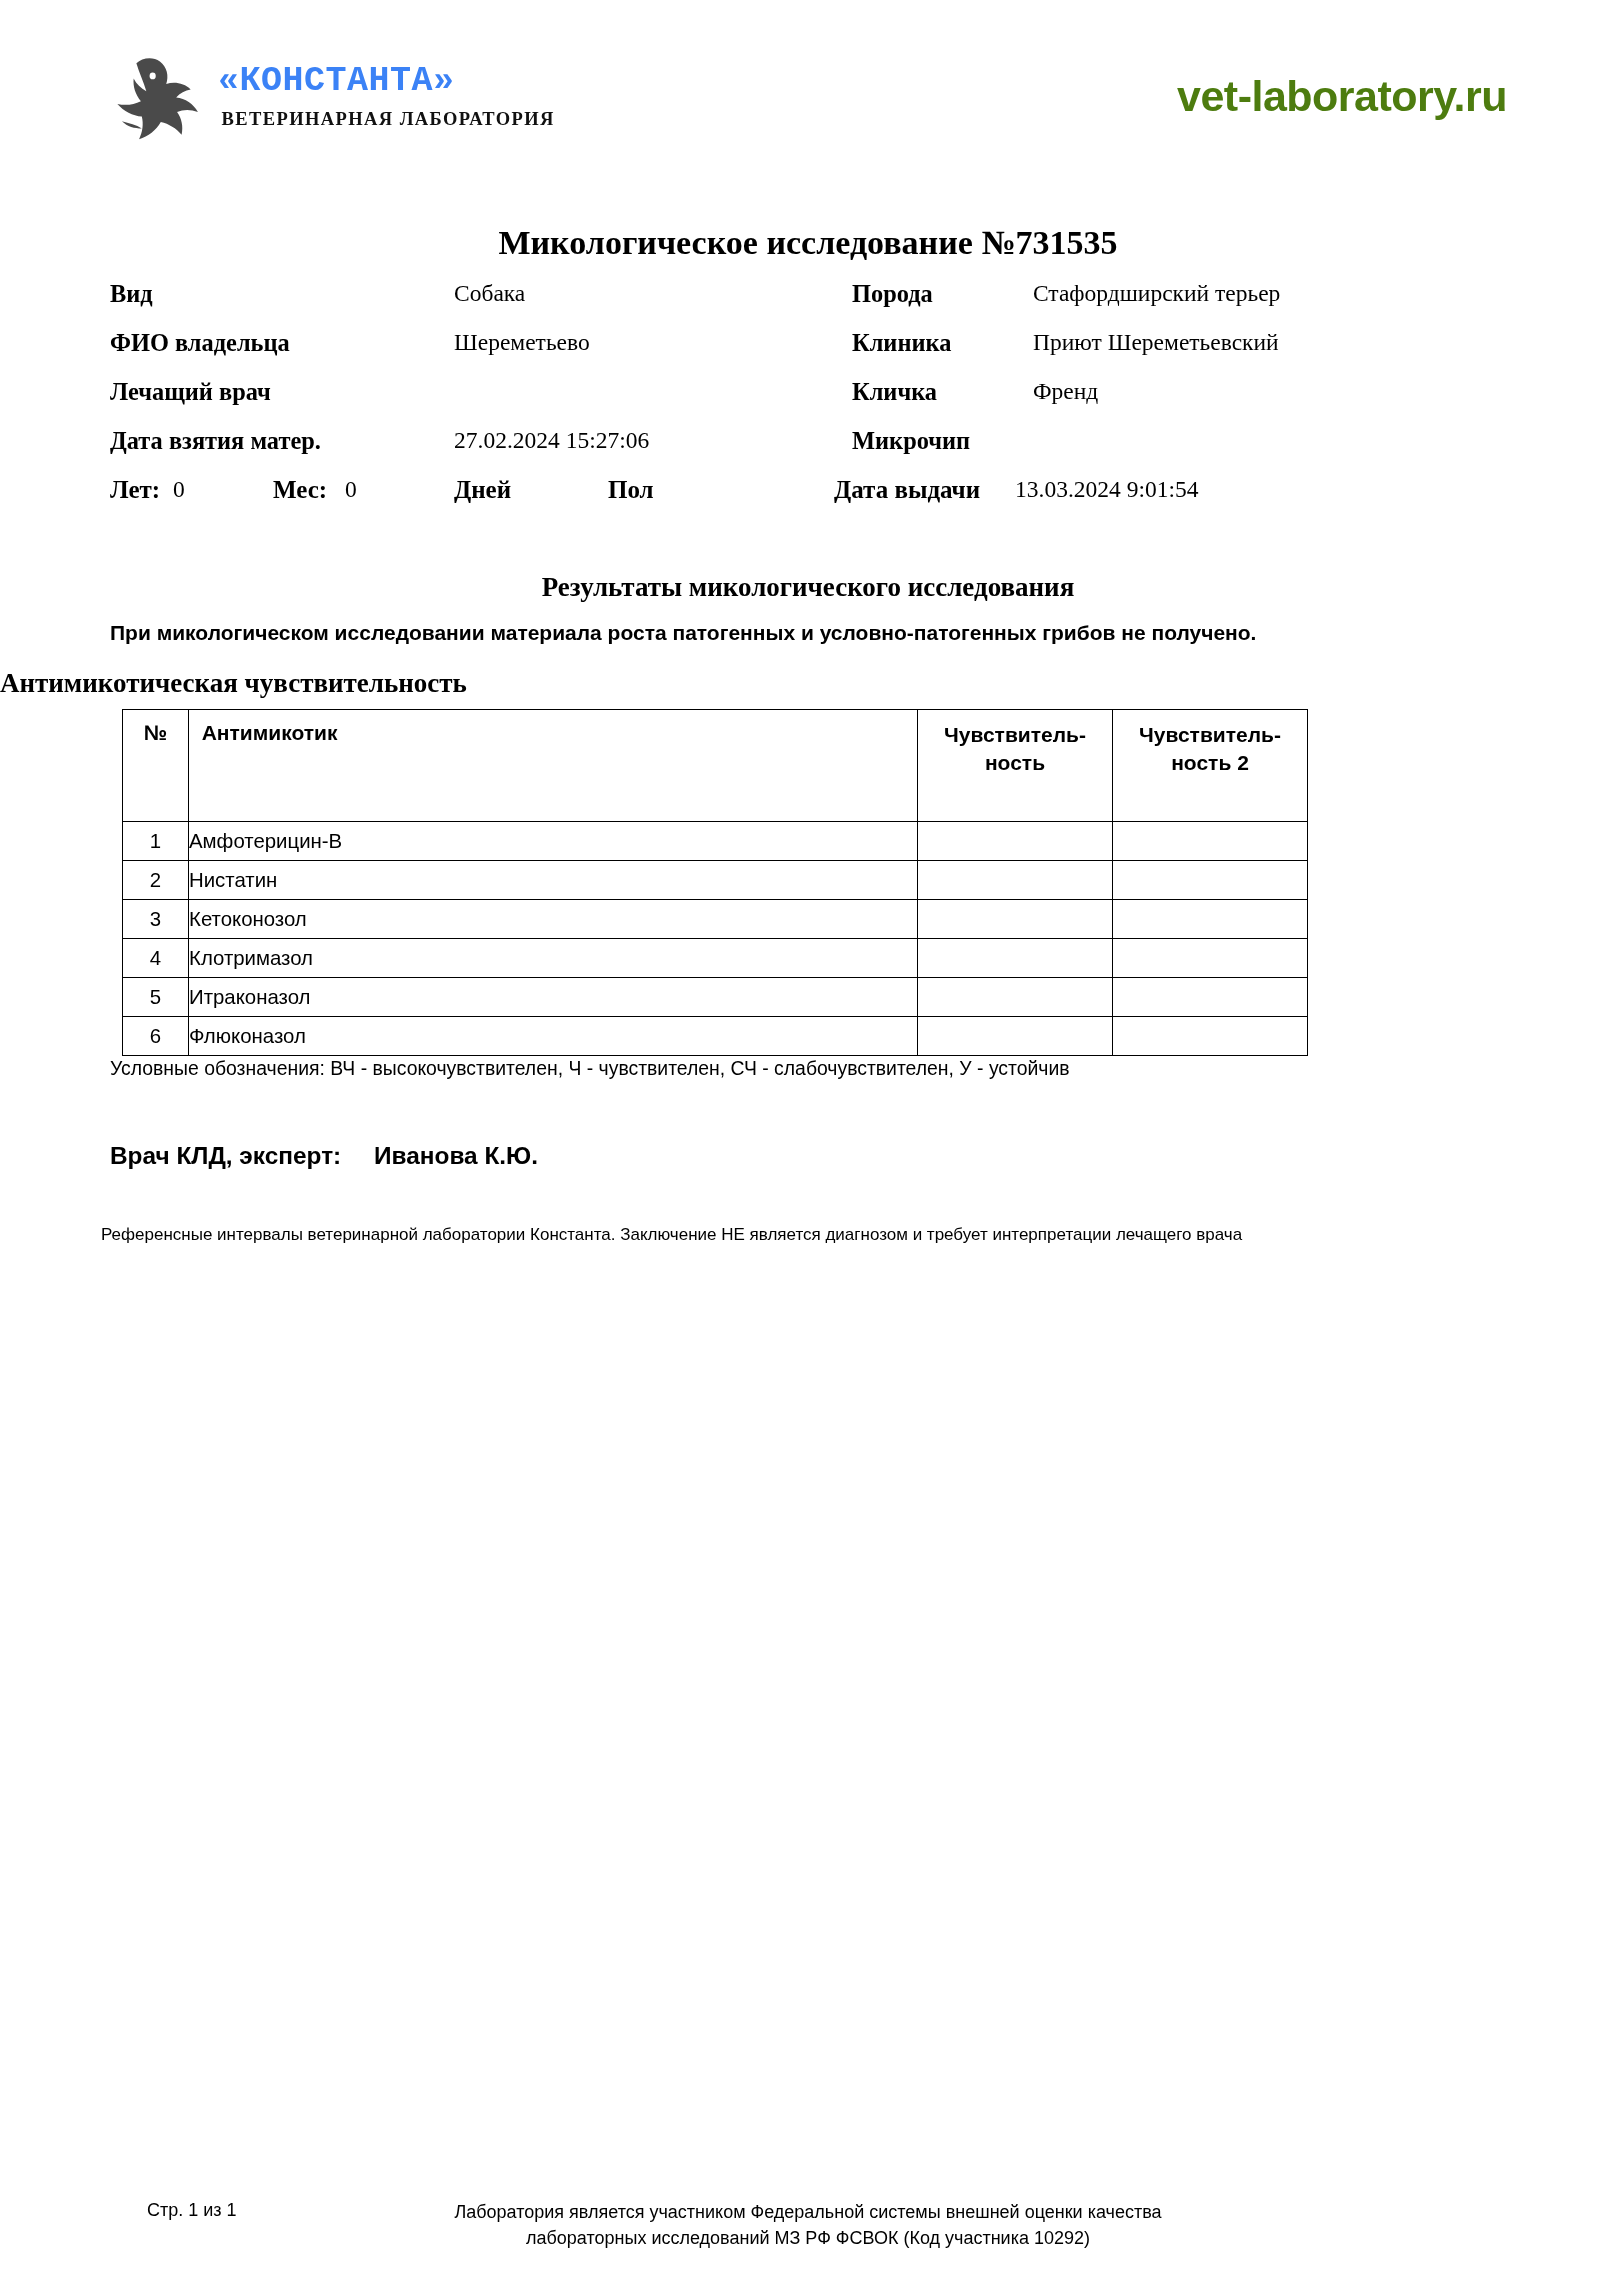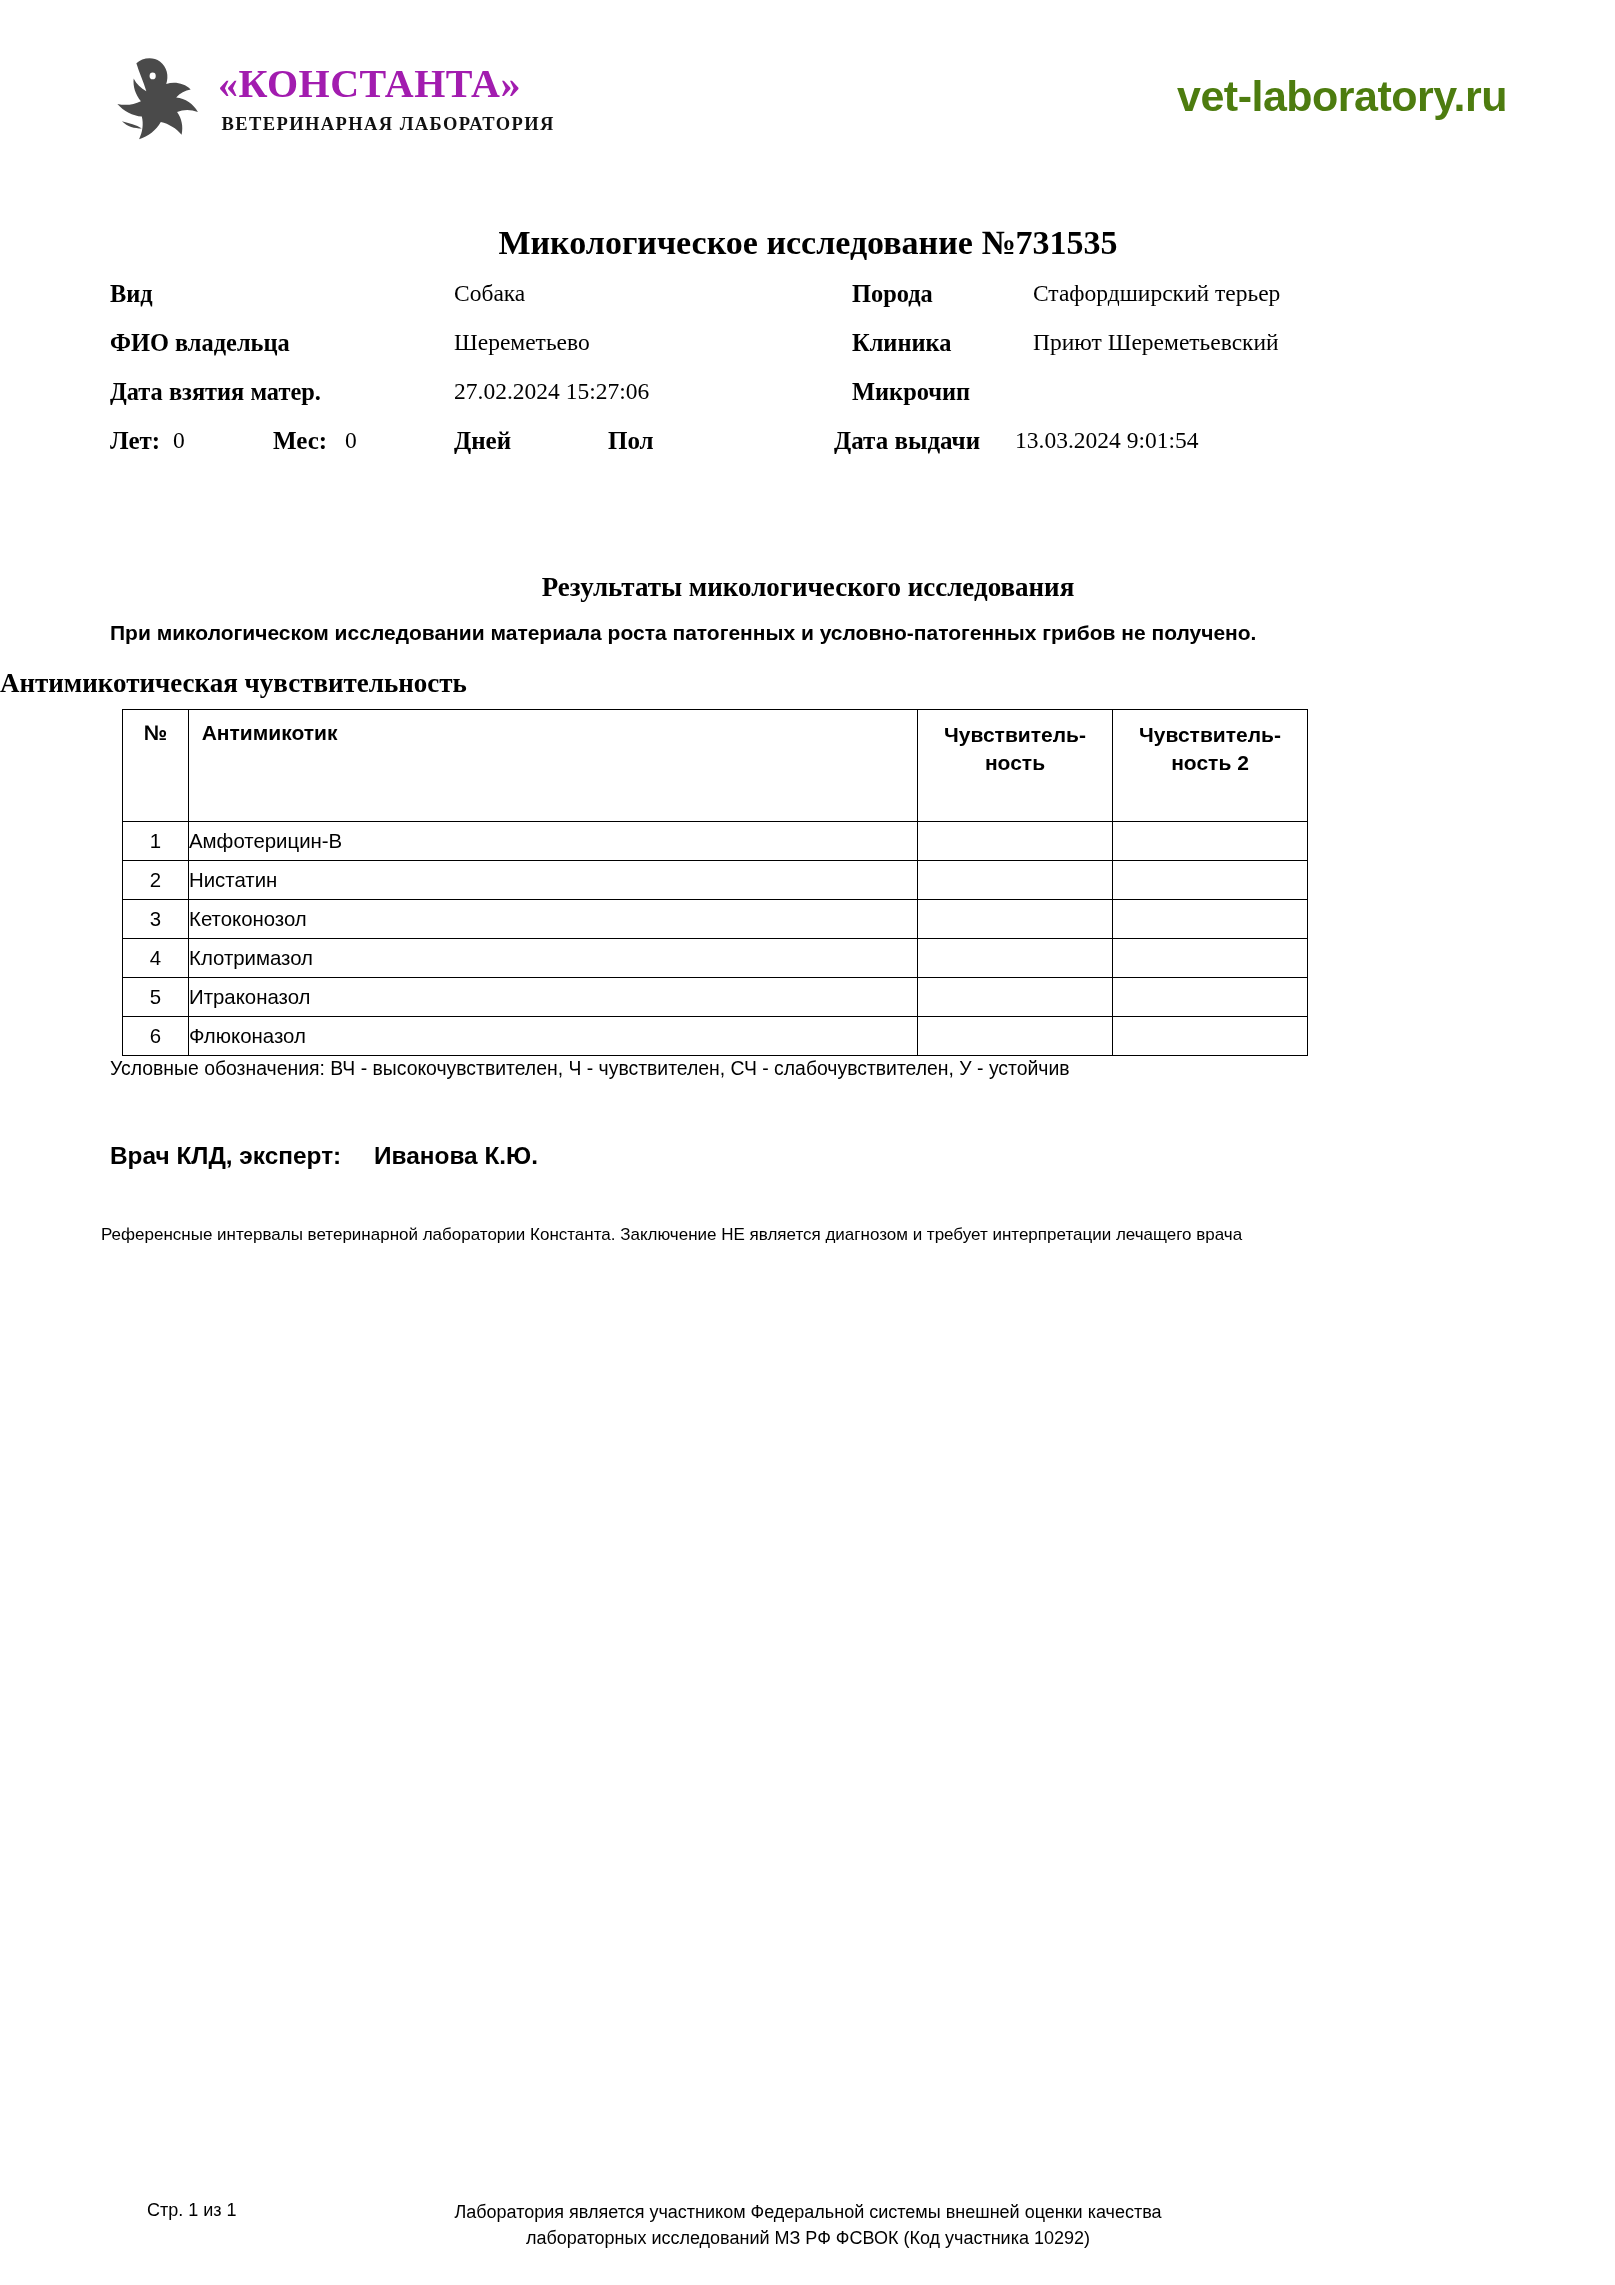--- a/index.html
+++ b/index.html
@@ -40,26 +40,26 @@
   .whale-icon {
     width: 100px;
     height: 95px;
     margin-right: 9px;
     flex: none;
   }
   .brand-text {
     padding-top: 7.2px;
   }
   .brand-name {
-    font-family: Liberation Serif, serif;
-    font-weight: bold;
-    font-size: 40px;
+    font-family: Liberation Mono, monospace;
+    font-weight: bold;
+    font-size: 35px;
     letter-spacing: 0.5px;
     line-height: 1.05;
-    color: #a21caf;
+    color: #3b82f6;
   }
   .brand-sub {
     font-family: "Liberation Serif", serif;
     font-weight: bold;
     font-size: 18.5px;
     letter-spacing: 1.4px;
     color: #111;
     margin-top: 9px;
     margin-left: 3.6px;
   }
@@ -257,20 +257,26 @@
       <div class="cell-label col-l2">Порода</div>
       <div class="cell-value col-v2">Стафордширский терьер</div>
     </div>
     <div class="info-row">
       <div class="cell-label col-l1">ФИО владельца</div>
       <div class="cell-value col-v1">Шереметьево</div>
       <div class="cell-label col-l2">Клиника</div>
       <div class="cell-value col-v2">Приют Шереметьевский</div>
     </div>
     <div class="info-row">
+      <div class="cell-label col-l1">Лечащий врач</div>
+      <div class="cell-value col-v1"></div>
+      <div class="cell-label col-l2">Кличка</div>
+      <div class="cell-value col-v2">Френд</div>
+    </div>
+    <div class="info-row">
       <div class="cell-label col-l1">Дата взятия матер.</div>
       <div class="cell-value col-v1">27.02.2024 15:27:06</div>
       <div class="cell-label col-l2">Микрочип</div>
       <div class="cell-value col-v2"></div>
     </div>
     <div class="age-row">
       <div class="age-lbl" style="width:63px">Лет:</div>
       <div class="age-val" style="width:100px">0</div>
       <div class="age-lbl" style="width:72px">Мес:</div>
       <div class="age-val" style="width:109px">0</div>

